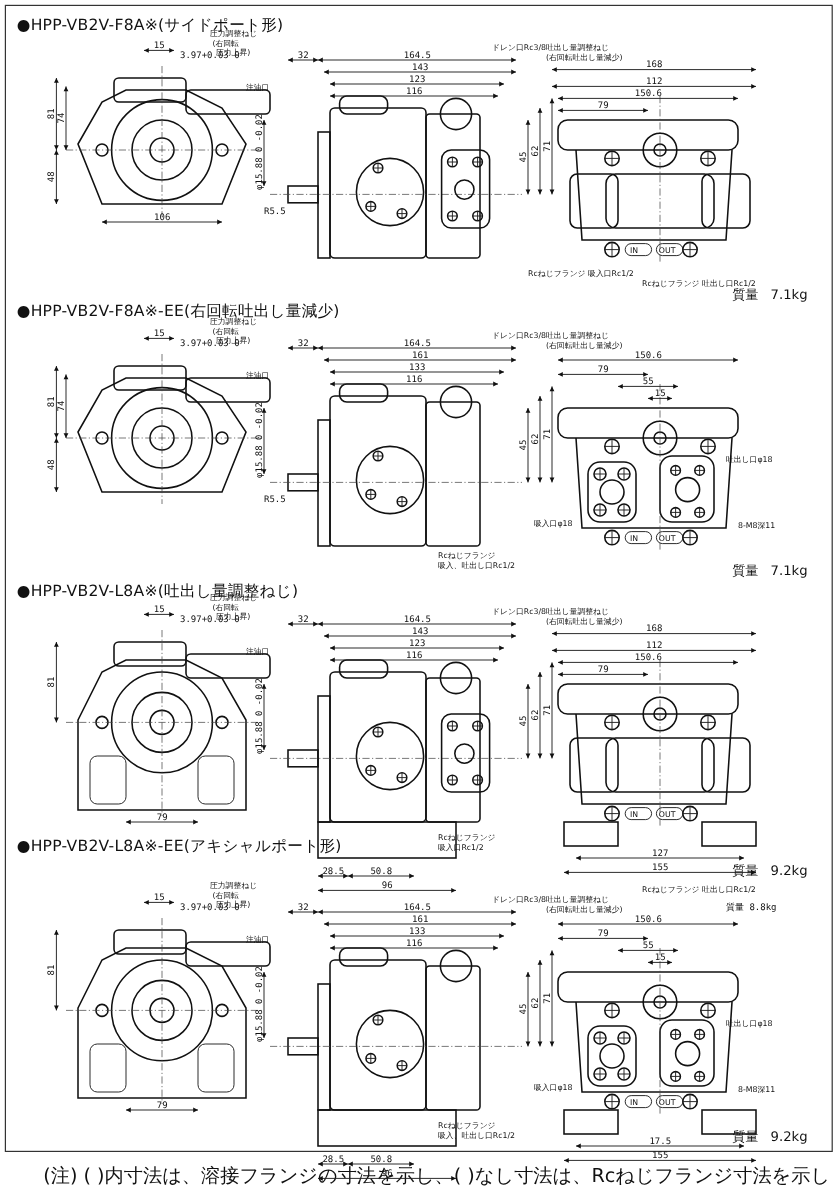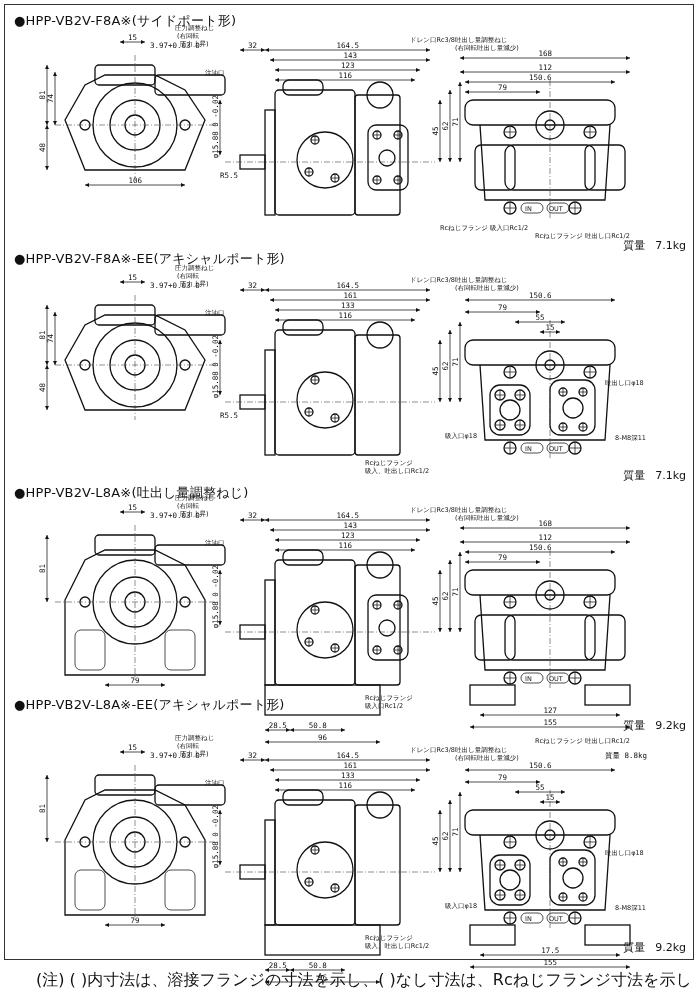--- a/index.html
+++ b/index.html
@@ -1,37 +1,37 @@
 <!DOCTYPE html>
 <html><head>
 <meta charset="utf-8">
 <style>
   html,body{margin:0;padding:0;background:#fff;}
   body{width:700px;height:993px;position:relative;overflow:hidden;font-family:"DejaVu Sans",sans-serif;color:#111;}
   .frame{position:absolute;left:4px;top:4px;width:690px;height:956px;border:1.5px solid #333;box-sizing:border-box;}
   .section-title{position:absolute;left:14px;font-size:13px;font-weight:normal;letter-spacing:0.2px;}
-  .mass{position:absolute;right:14px;font-size:11px;}
+  .mass{position:absolute;right:27px;font-size:11px;}
   .mass .k{margin-right:10px;}
   .note{position:absolute;left:36px;top:970px;font-size:16px;}
   svg.drw{position:absolute;left:0;top:0;}
   .dim{font-family:"DejaVu Sans Mono",monospace;font-size:7.5px;fill:#111;}
   .lbl{font-family:"DejaVu Sans",sans-serif;font-size:6.5px;fill:#111;}
   .ln{stroke:#222;stroke-width:0.8;fill:none;}
   .thk{stroke:#111;stroke-width:1.3;fill:none;}
   .cl{stroke:#444;stroke-width:0.6;stroke-dasharray:6 2 1 2;fill:none;}
 </style>
 </head>
 <body>
 
 <div class="frame"></div>
 
 <div class="section-title" style="top:12px">●HPP-VB2V-F8A※(サイドポート形)</div>
 <div class="mass" style="top:238px"><span class="k">質量</span><span>7.1kg</span></div>
 
-<div class="section-title" style="top:250px">●HPP-VB2V-F8A※-EE(アキシャルポート形)</div>
+<div class="section-title" style="top:250px">●HPP-VB2V-F8A※-EE(右回転吐出し量減少)</div>
 <div class="mass" style="top:468px"><span class="k">質量</span><span>7.1kg</span></div>
 
 <div class="section-title" style="top:484px">●HPP-VB2V-L8A※(吐出し量調整ねじ)</div>
 <div class="mass" style="top:718px"><span class="k">質量</span><span>9.2kg</span></div>
 
 <div class="section-title" style="top:696px">●HPP-VB2V-L8A※-EE(アキシャルポート形)</div>
 <div class="mass" style="top:940px"><span class="k">質量</span><span>9.2kg</span></div>
 
 <div class="note">(注) ( )内寸法は、溶接フランジの寸法を示し、( )なし寸法は、Rcねじフランジ寸法を示します。</div>
 

